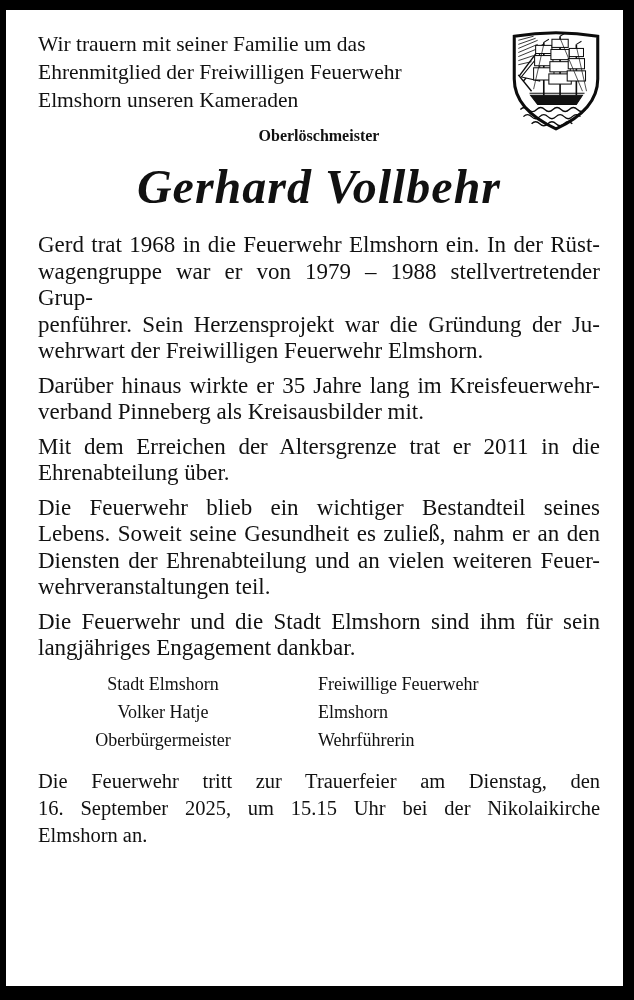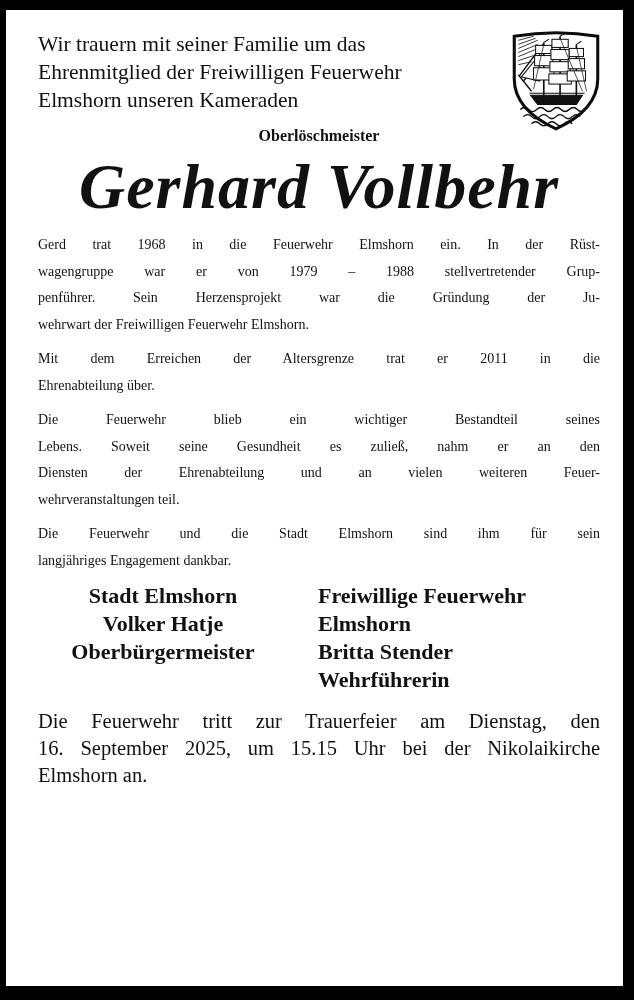--- a/index.html
+++ b/index.html
@@ -16,28 +16,28 @@
     left:6px; top:10px;
     width:617px; height:976px;
     background:#ffffff;
     box-sizing:border-box;
     padding:20px 23px 0 32px;
     overflow:hidden;
   }
   .intro { font-size:21.5px; line-height:28px; margin:0 0 4px 0; }
   .rank  { font-size:16px; font-weight:bold; text-align:center; line-height:28px; margin:8px; }
   .name  {
-    font-size:64px; font-style:italic; font-weight:bold;
+    font-size:48px; font-style:italic; font-weight:bold;
     text-align:center; line-height:58px;
     margin:4px 0 16px 0; letter-spacing:1px;
   }
-  .para { margin:0 0 8px 0; font-size:14px; line-height:26.5px; }
+  .para { margin:0 0 8px 0; font-size:23px; line-height:26.5px; }
   .jline { text-align:justify; text-align-last:justify; }
   .lline { text-align:left; }
-  .sigs { display:flex; margin-top:8px; font-weight:bold; font-size:22px; line-height:28px; }
+  .sigs { display:flex; margin-top:8px; font-weight:normal; font-size:18px; line-height:28px; }
   .sig-col-left  { width:250px; text-align:center; }
   .sig-gap { width:30px; }
   .sig-col-right { width:210px; text-align:left; }
   .closing { margin-top:14px; font-size:20.5px; line-height:27px; }
   .crest {
     position:absolute;
     left:505px; top:24px;
     width:102px; height:112px;
   }
 </style>
@@ -58,20 +58,24 @@
     <h1 class="name">Gerhard Vollbehr</h1>
 
     <div id="paragraphs">
         <div class="para">
           <div class="jline">Gerd trat 1968 in die Feuerwehr Elmshorn ein. In der Rüst-</div>
           <div class="jline">wagengruppe war er von 1979 – 1988 stellvertretender Grup-</div>
           <div class="jline">penführer. Sein Herzensprojekt war die Gründung der Ju-</div>
           <div class="lline">wehrwart der Freiwilligen Feuerwehr Elmshorn.</div>
         </div>
         <div class="para">
+          <div class="jline">Darüber hinaus wirkte er 35 Jahre lang im Kreisfeuerwehr-</div>
+          <div class="lline">verband Pinneberg als Kreisausbilder mit.</div>
+        </div>
+        <div class="para">
           <div class="jline">Mit dem Erreichen der Altersgrenze trat er 2011 in die</div>
           <div class="lline">Ehrenabteilung über.</div>
         </div>
         <div class="para">
           <div class="jline">Die Feuerwehr blieb ein wichtiger Bestandteil seines</div>
           <div class="jline">Lebens. Soweit seine Gesundheit es zuließ, nahm er an den</div>
           <div class="jline">Diensten der Ehrenabteilung und an vielen weiteren Feuer-</div>
           <div class="lline">wehrveranstaltungen teil.</div>
         </div>
         <div class="para">
@@ -83,21 +87,20 @@
     <div class="sigs">
       <div class="sig-col-left" id="sig-left">
           <div>Stadt Elmshorn</div>
           <div>Volker Hatje</div>
           <div>Oberbürgermeister</div>
         </div>
       <div class="sig-gap"></div>
       <div class="sig-col-right" id="sig-right">
           <div>Freiwillige Feuerwehr</div>
           <div>Elmshorn</div>
-          <div>Britta Stender</div>
           <div>Wehrführerin</div>
         </div>
     </div>
 
     <div class="closing" id="closing">
         <div class="jline">Die Feuerwehr tritt zur Trauerfeier am Dienstag, den</div>
         <div class="jline">16. September 2025, um 15.15 Uhr bei der Nikolaikirche</div>
         <div class="lline">Elmshorn an.</div>
       </div>
   </div>

